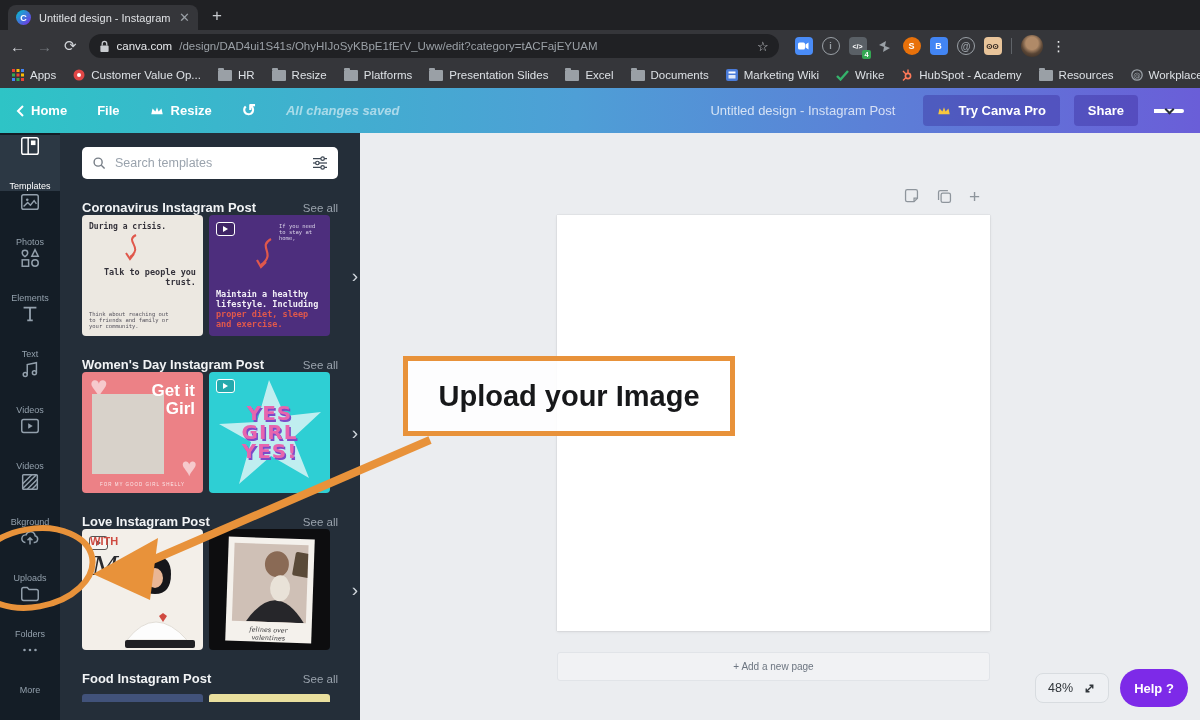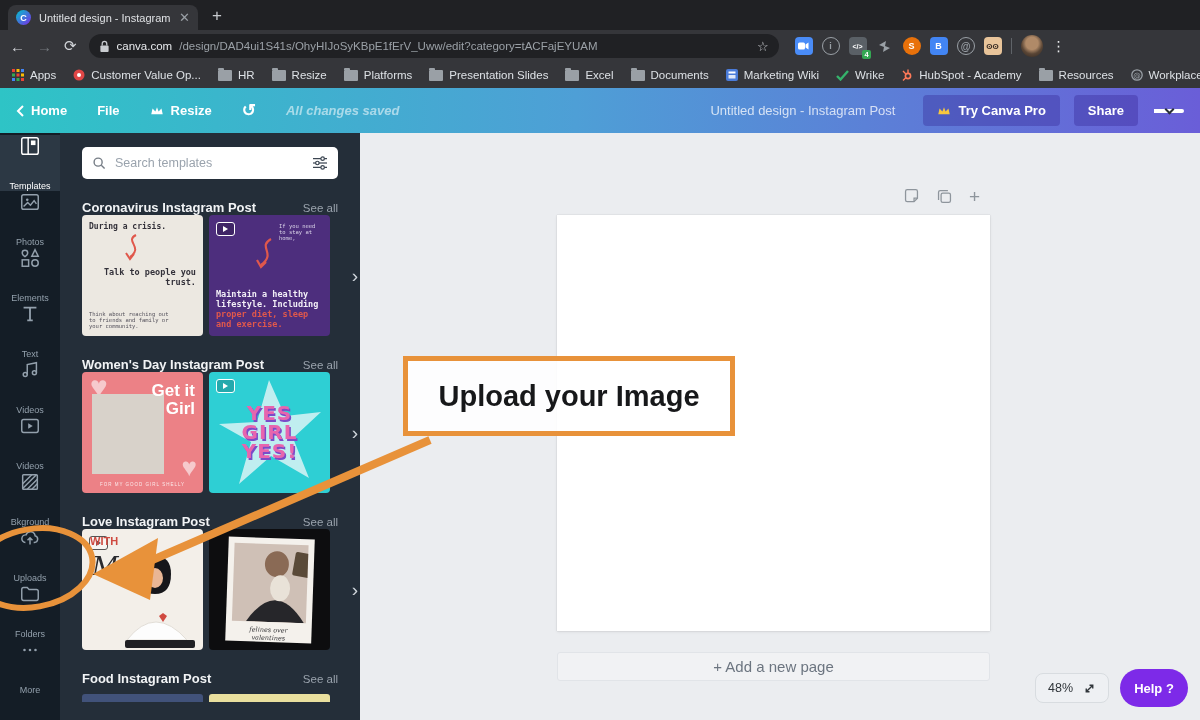--- a/index.html
+++ b/index.html
@@ -134,21 +134,21 @@
     justify-content:center; color:#aeb8c2; font-size:10px; }
 
   
   .workspace { flex:1; background:#ebedf0; position:relative; }
   .page-controls { position:absolute; top:55px; left:543px; display:flex; gap:16px; align-items:center;
     color:#8e959c; }
   .page { position:absolute; left:197px; top:82px; width:433px; height:416px; background:#fff;
     box-shadow:0 0 1px rgba(0,0,0,.2), 0 1px 3px rgba(0,0,0,.08); }
   .addpage { position:absolute; left:197px; top:519px; width:433px; height:29px; background:#f1f2f4;
     border:1px solid #e1e4e8; border-radius:3px; display:flex; align-items:center; justify-content:center;
-    color:#6c7580; font-size:15px; }
+    color:#6c7580; font-size:10px; }
   .zoom-pill { position:absolute; left:675px; top:540px; height:30px; padding:0 12px;
     background:#eef0f3; border:1px solid #d8dce0; border-radius:8px; display:flex; align-items:center;
     gap:10px; color:#30353a; font-size:12.5px; }
   .help-pill { position:absolute; left:760px; top:536px; width:68px; height:38px; background:#7d2ae8;
     border-radius:19px; display:flex; align-items:center; justify-content:center; color:#fff;
     font-size:13px; font-weight:bold; }
 
   
   .anno-svg { position:absolute; inset:0; z-index:60; pointer-events:none; }
   .callout { position:absolute; left:403px; top:356px; width:332px; height:80px; z-index:61;

